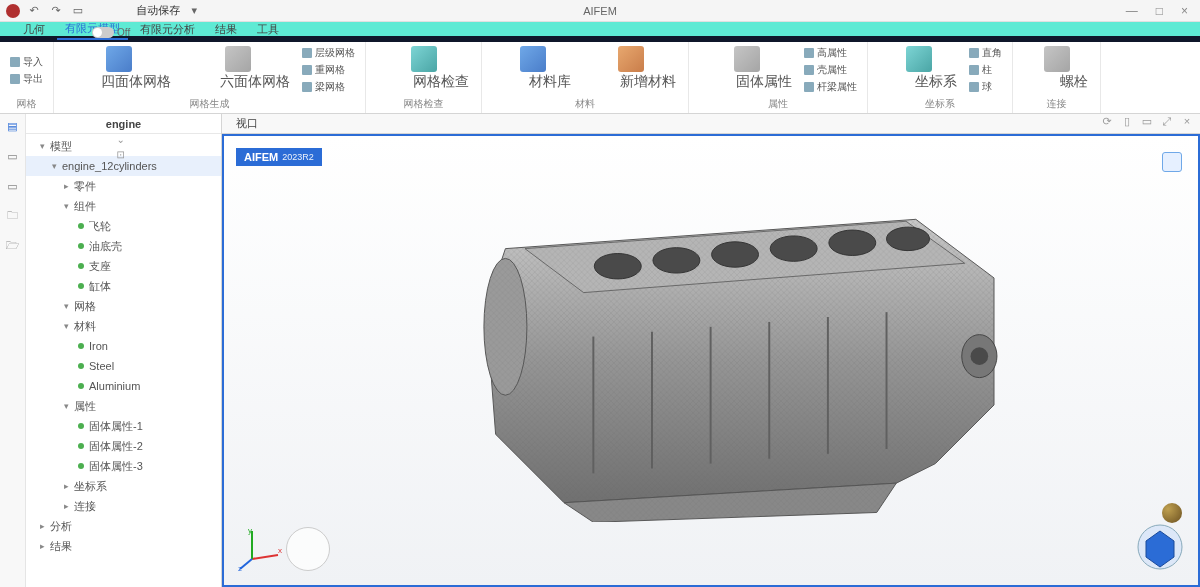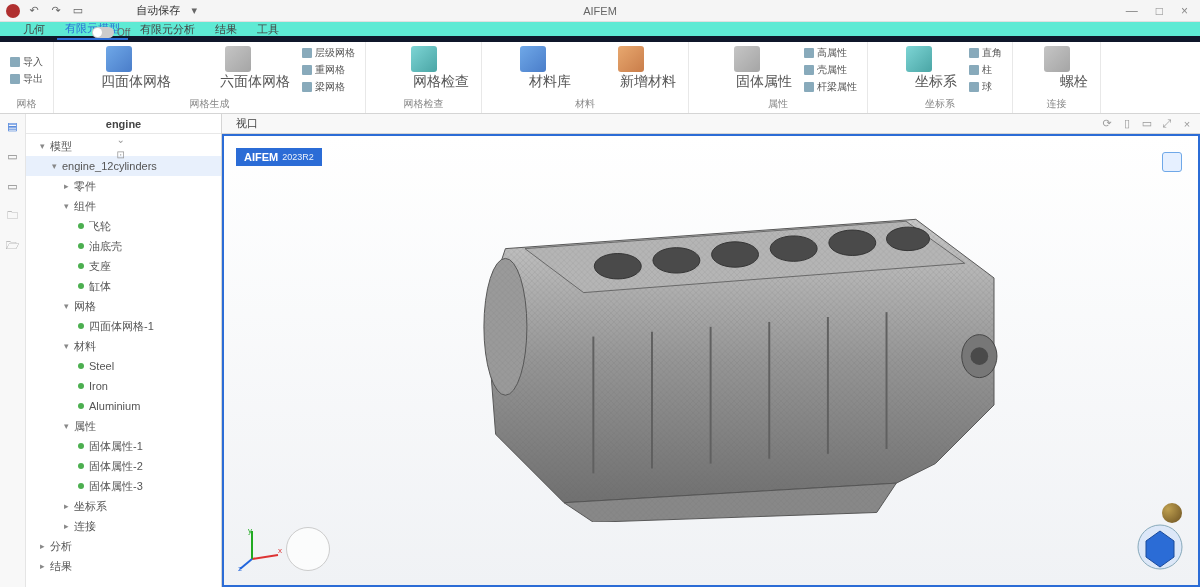--- a/index.html
+++ b/index.html
@@ -39,21 +39,21 @@
 .folder-icon { width: 12px; height: 10px; background: #f5b842; border-radius: 1px; }
 .tree-header-title { font-weight: bold; font-size: 11px; color: #444; flex: 1; }
 .tree-header-btn { width: 14px; height: 14px; color: #999; cursor: pointer; font-size: 10px; }
 .tree-body { padding: 2px 0; }
 .tree-node { display: flex; align-items: center; padding: 2px 4px 2px 8px; font-size: 11px; color: #555; cursor: pointer; line-height: 16px; }
 .tree-node.selected { background: #e8f0fc; }
 .tree-toggle { width: 10px; color: #888; font-size: 9px; }
 .tree-bullet { width: 6px; height: 6px; background: #4caf50; border-radius: 50%; margin-right: 5px; }
 .tree-label { }
 .viewport-wrap { flex: 1; display: flex; flex-direction: column; }
-.viewport-tabs { height: 20px; background: #f8f8f8; border-bottom: 1px solid #d5d5d5; display: flex; align-items: center; padding: 0 6px; }
+.viewport-tabs { height: 20px; background: #f8f8f8; border-bottom: 1px solid #d5d5d5; display: flex; padding: 0 6px; }
 .viewport-tab { font-size: 11px; color: #444; padding: 2px 8px; }
 .viewport-tab-right { margin-left: auto; display: flex; gap: 6px; color: #999; }
 .vt-btn { width: 14px; height: 14px; cursor: pointer; font-size: 11px; display: flex; align-items: center; justify-content: center; }
 .viewport { flex: 1; background: linear-gradient(180deg,#fff,#f0f2f5); border: 2px solid #2b6cd6; position: relative; overflow: hidden; }
 .watermark { position: absolute; top: 12px; left: 12px; background: #2b6cd6; color: #fff; padding: 3px 8px; font-size: 11px; font-weight: bold; display: flex; align-items: center; gap: 4px; }
 .watermark-ver { font-size: 9px; font-weight: normal; opacity: 0.9; }
 .model { position: absolute; left: 22%; top: 12%; width: 62%; height: 74%; }
 .model svg { width: 100%; height: 100%; }
 .axis-triad { position: absolute; left: 14px; bottom: 12px; width: 48px; height: 48px; }
 .orbit-widget { position: absolute; left: 62px; bottom: 14px; width: 44px; height: 44px; border: 1px solid #ccc; border-radius: 50%; background: rgba(255,255,255,0.7); }
@@ -263,35 +263,31 @@
           <span class="tree-label">支座</span>
         </div>
       <div class="tree-node" style="padding-left:52px">
           <span class="tree-bullet"></span>
           <span class="tree-label">缸体</span>
         </div>
       <div class="tree-node" style="padding-left:38px">
           <span class="tree-toggle">▾</span>
           <span class="tree-label">网格</span>
         </div>
-      <div class="tree-node" style="padding-left:52px">
-          <span class="tree-bullet"></span>
-          <span class="tree-label">四面体网格-1</span>
-        </div>
       <div class="tree-node" style="padding-left:38px">
           <span class="tree-toggle">▾</span>
           <span class="tree-label">材料</span>
         </div>
       <div class="tree-node" style="padding-left:52px">
           <span class="tree-bullet"></span>
+          <span class="tree-label">Iron</span>
+        </div>
+      <div class="tree-node" style="padding-left:52px">
+          <span class="tree-bullet"></span>
           <span class="tree-label">Steel</span>
-        </div>
-      <div class="tree-node" style="padding-left:52px">
-          <span class="tree-bullet"></span>
-          <span class="tree-label">Iron</span>
         </div>
       <div class="tree-node" style="padding-left:52px">
           <span class="tree-bullet"></span>
           <span class="tree-label">Aluminium</span>
         </div>
       <div class="tree-node" style="padding-left:38px">
           <span class="tree-toggle">▾</span>
           <span class="tree-label">属性</span>
         </div>
       <div class="tree-node" style="padding-left:52px">

